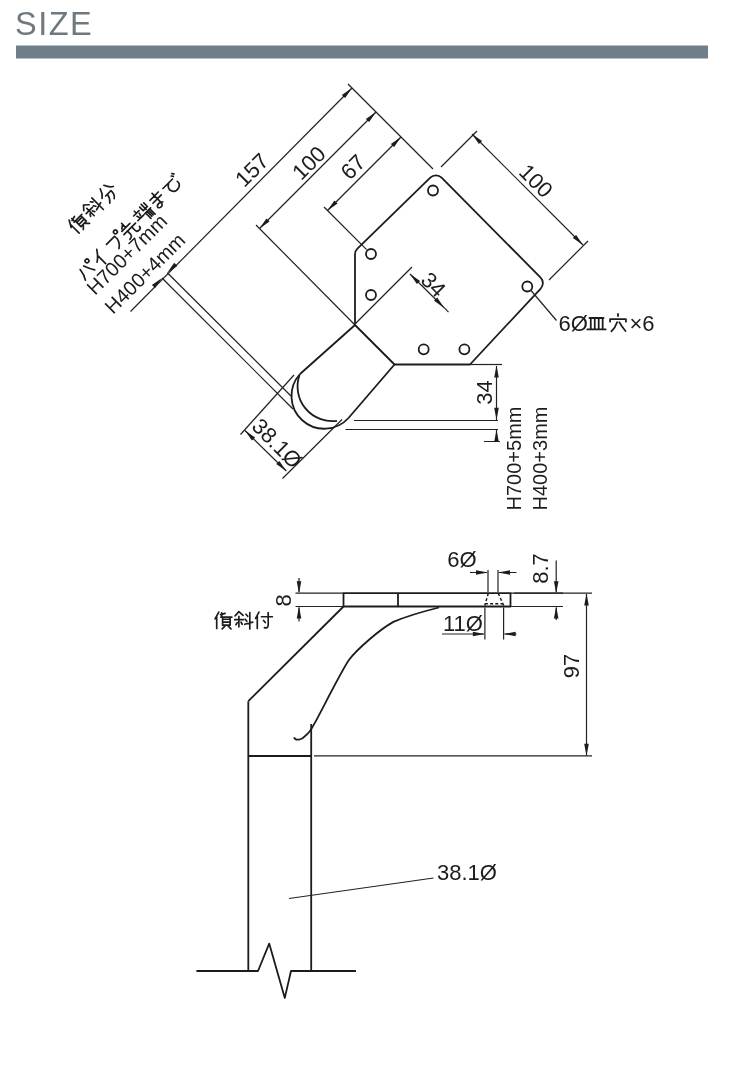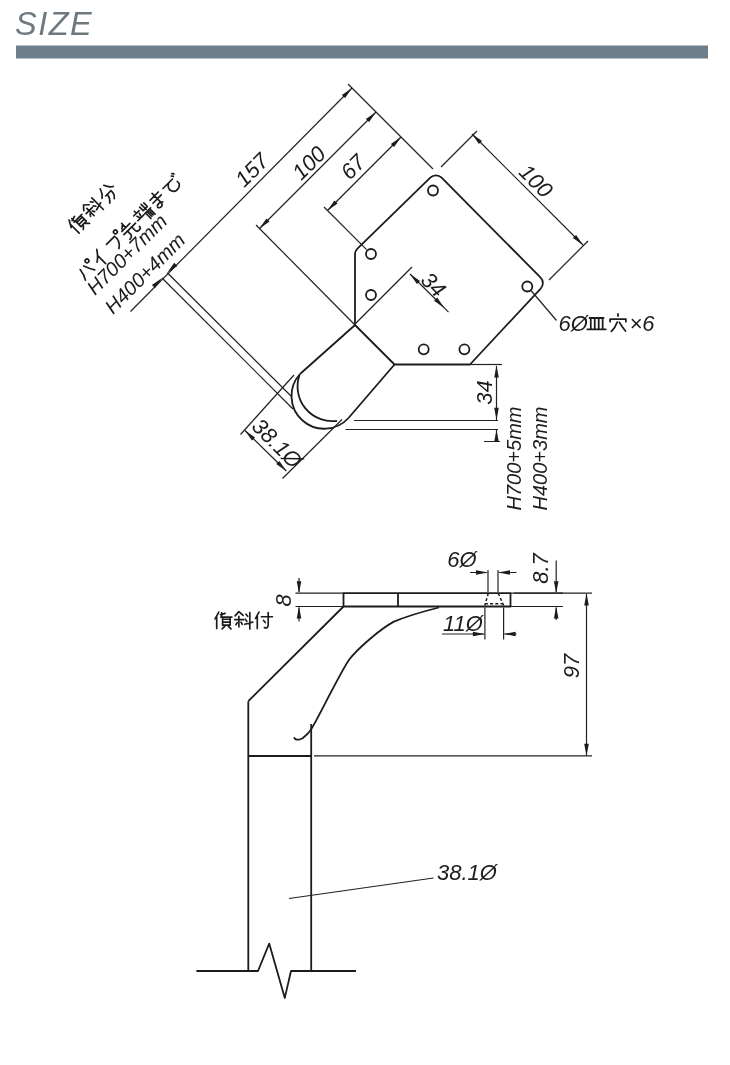--- a/index.html
+++ b/index.html
@@ -1,17 +1,17 @@
 <!DOCTYPE html>
 <html><head>
 <meta charset="utf-8">
 <style>
 html,body{margin:0;padding:0;background:#ffffff;}
 #page{position:relative;width:730px;height:1017px;background:#ffffff;overflow:hidden;
-font-family:"Liberation Sans", sans-serif;font-style:italic;}
+font-family:"Liberation Sans", sans-serif;}
 svg{position:absolute;left:0;top:0;}
 .dimtxt{font-family:"Liberation Sans",sans-serif;font-size:22px;fill:#1c1c1c;}
 .lbl{font-family:"Liberation Sans",sans-serif;font-size:20px;fill:#1c1c1c;}
 </style>
 </head>
 <body>
 <div id="page">
 <svg width="730" height="1065" viewBox="0 0 730 1065">
 <defs>
 

